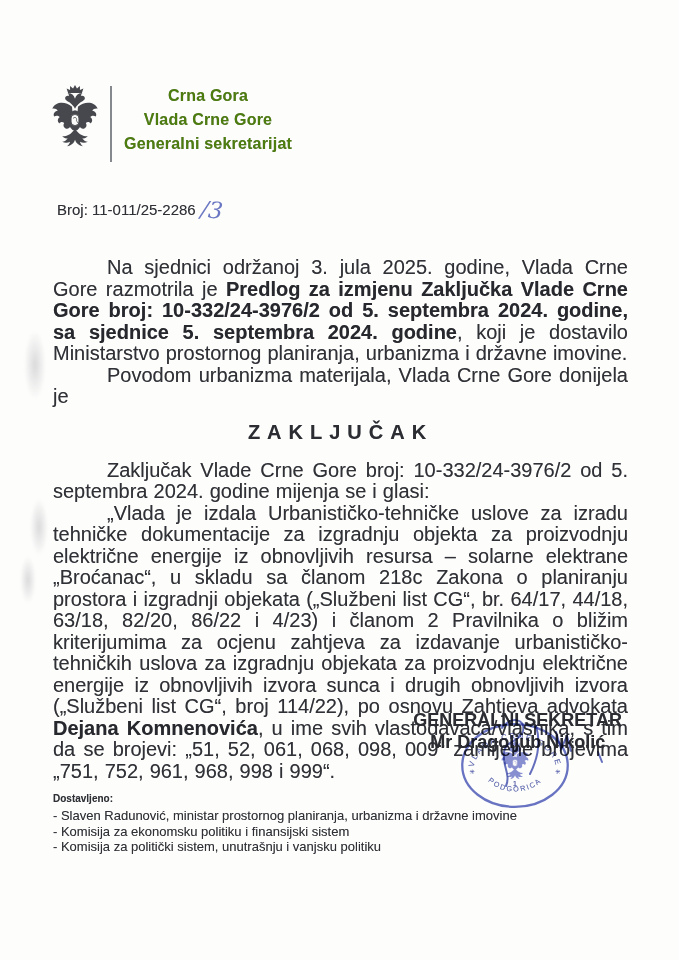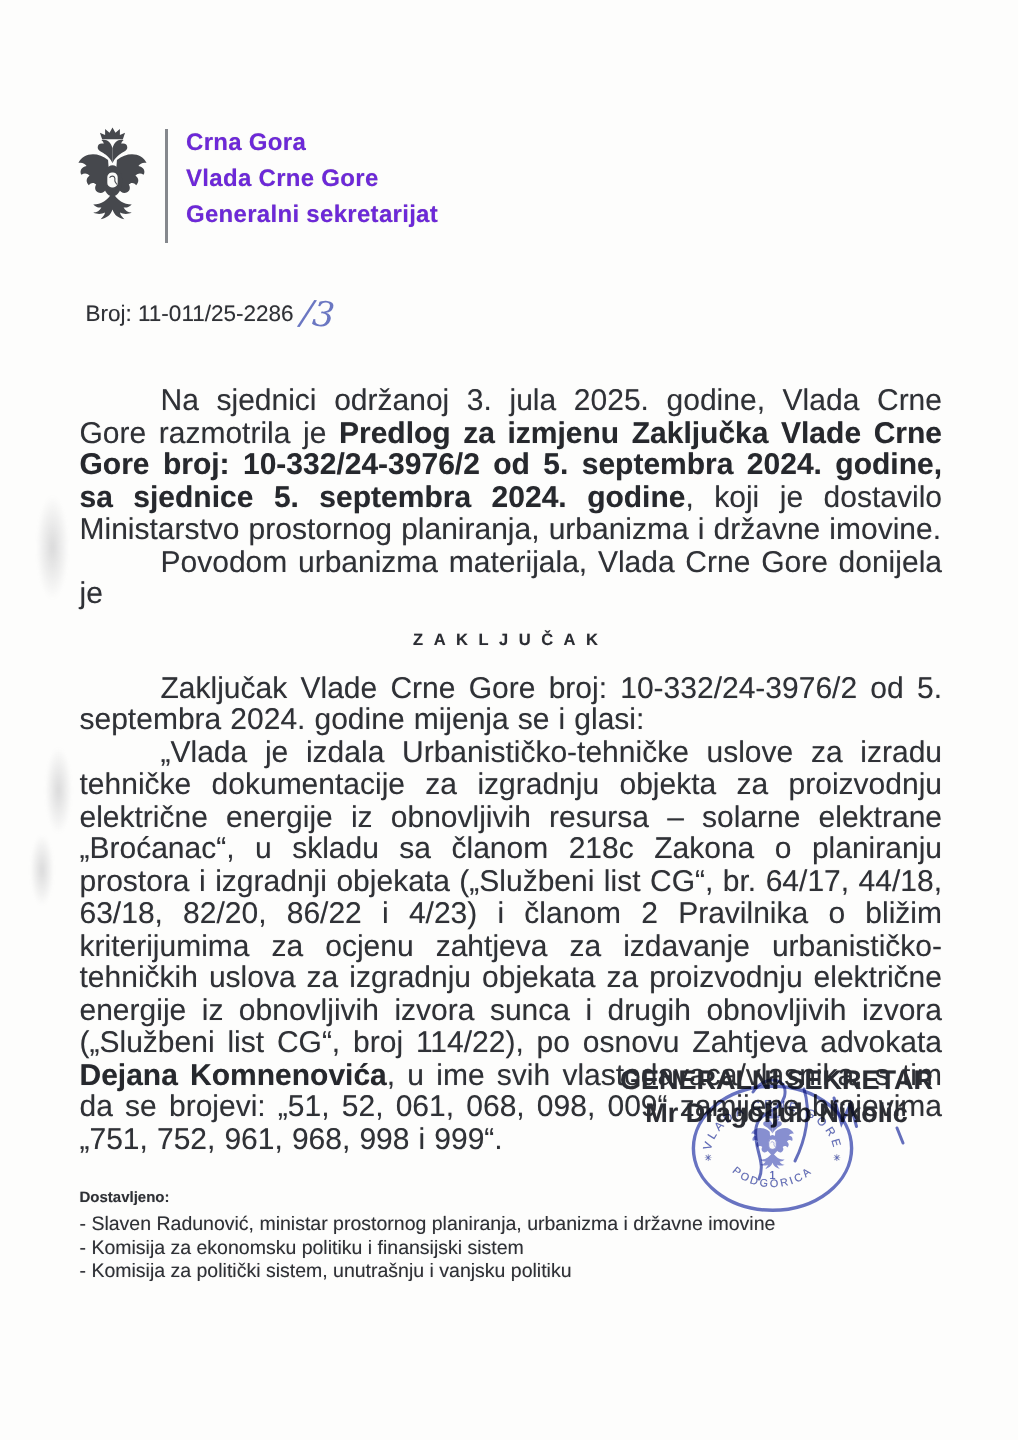--- a/index.html
+++ b/index.html
@@ -7,29 +7,29 @@
     position:relative;width:679px;height:960px;overflow:hidden;
     background:#fdfdfc;
     font-family:"Liberation Sans","DejaVu Sans",sans-serif;
     color:#2f3136;
     text-shadow:0 0 .5px rgba(20,20,25,.35);
   }
   
   .letterhead{position:absolute;left:50px;top:84px;display:flex;align-items:flex-start;}
   .coa{width:50px;height:74px;margin-right:10px;}
   .vline{width:2px;height:76px;background:#85888d;margin:2px 12px 0 0;}
-  .org{font-weight:700;font-size:16px;line-height:24px;color:#6d28d9;letter-spacing:.2px;}
+  .org{font-weight:700;font-size:16px;line-height:24px;color:#4d7c0f;letter-spacing:.2px;text-align:center;}
   
   .refrow{position:absolute;left:57px;right:61px;top:194px;display:flex;justify-content:space-between;font-size:15px;}
   .hand{display:inline-block;font-family:"DejaVu Serif",serif;font-style:italic;font-size:23px;color:#6b77c2;transform:rotate(6deg) translateY(3px);margin-left:5px;text-shadow:none;font-weight:400;}
   
   .docbody{position:absolute;left:53px;top:257px;width:575px;}
   .docbody p{margin:0;font-size:20px;line-height:21.5px;text-align:justify;text-indent:54px;word-spacing:.5px;}
   .docbody strong{font-weight:700;color:#26282d;}
-  h1.heading{margin:13px 0 16px;text-align:center;font-size:11px;font-weight:700;letter-spacing:7px;color:#2b2d33;text-indent:0;}
+  h1.heading{margin:13px 0 16px;text-align:center;font-size:20px;font-weight:700;letter-spacing:7px;color:#2b2d33;text-indent:0;}
   
   .sig{position:absolute;top:709px;right:57px;text-align:center;font-weight:700;font-size:18px;line-height:22px;color:#2b2d33;}
   
   .stamp{position:absolute;left:457px;top:720px;width:116px;height:91px;mix-blend-mode:multiply;}
   .ink{position:absolute;left:440px;top:700px;width:180px;height:100px;mix-blend-mode:multiply;}
   
   .dist{position:absolute;left:53px;top:791px;font-size:13px;line-height:15.8px;}
   .dist-label{font-weight:700;font-size:10px;margin-bottom:1px;}
   
   .smudge{position:absolute;background:radial-gradient(ellipse at center,rgba(120,120,126,.26),rgba(120,120,126,0) 70%);filter:blur(1px);}

